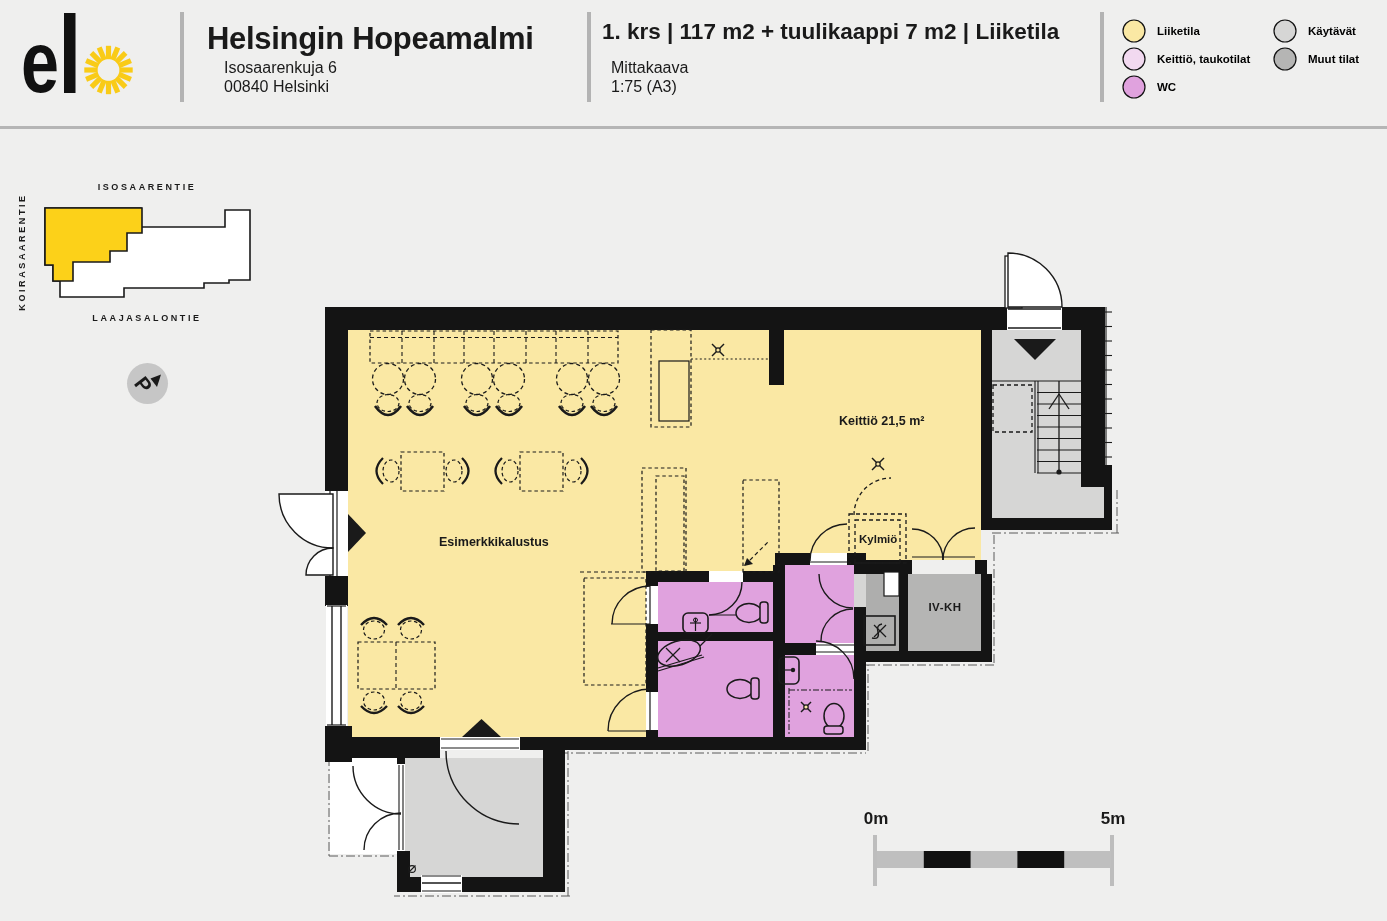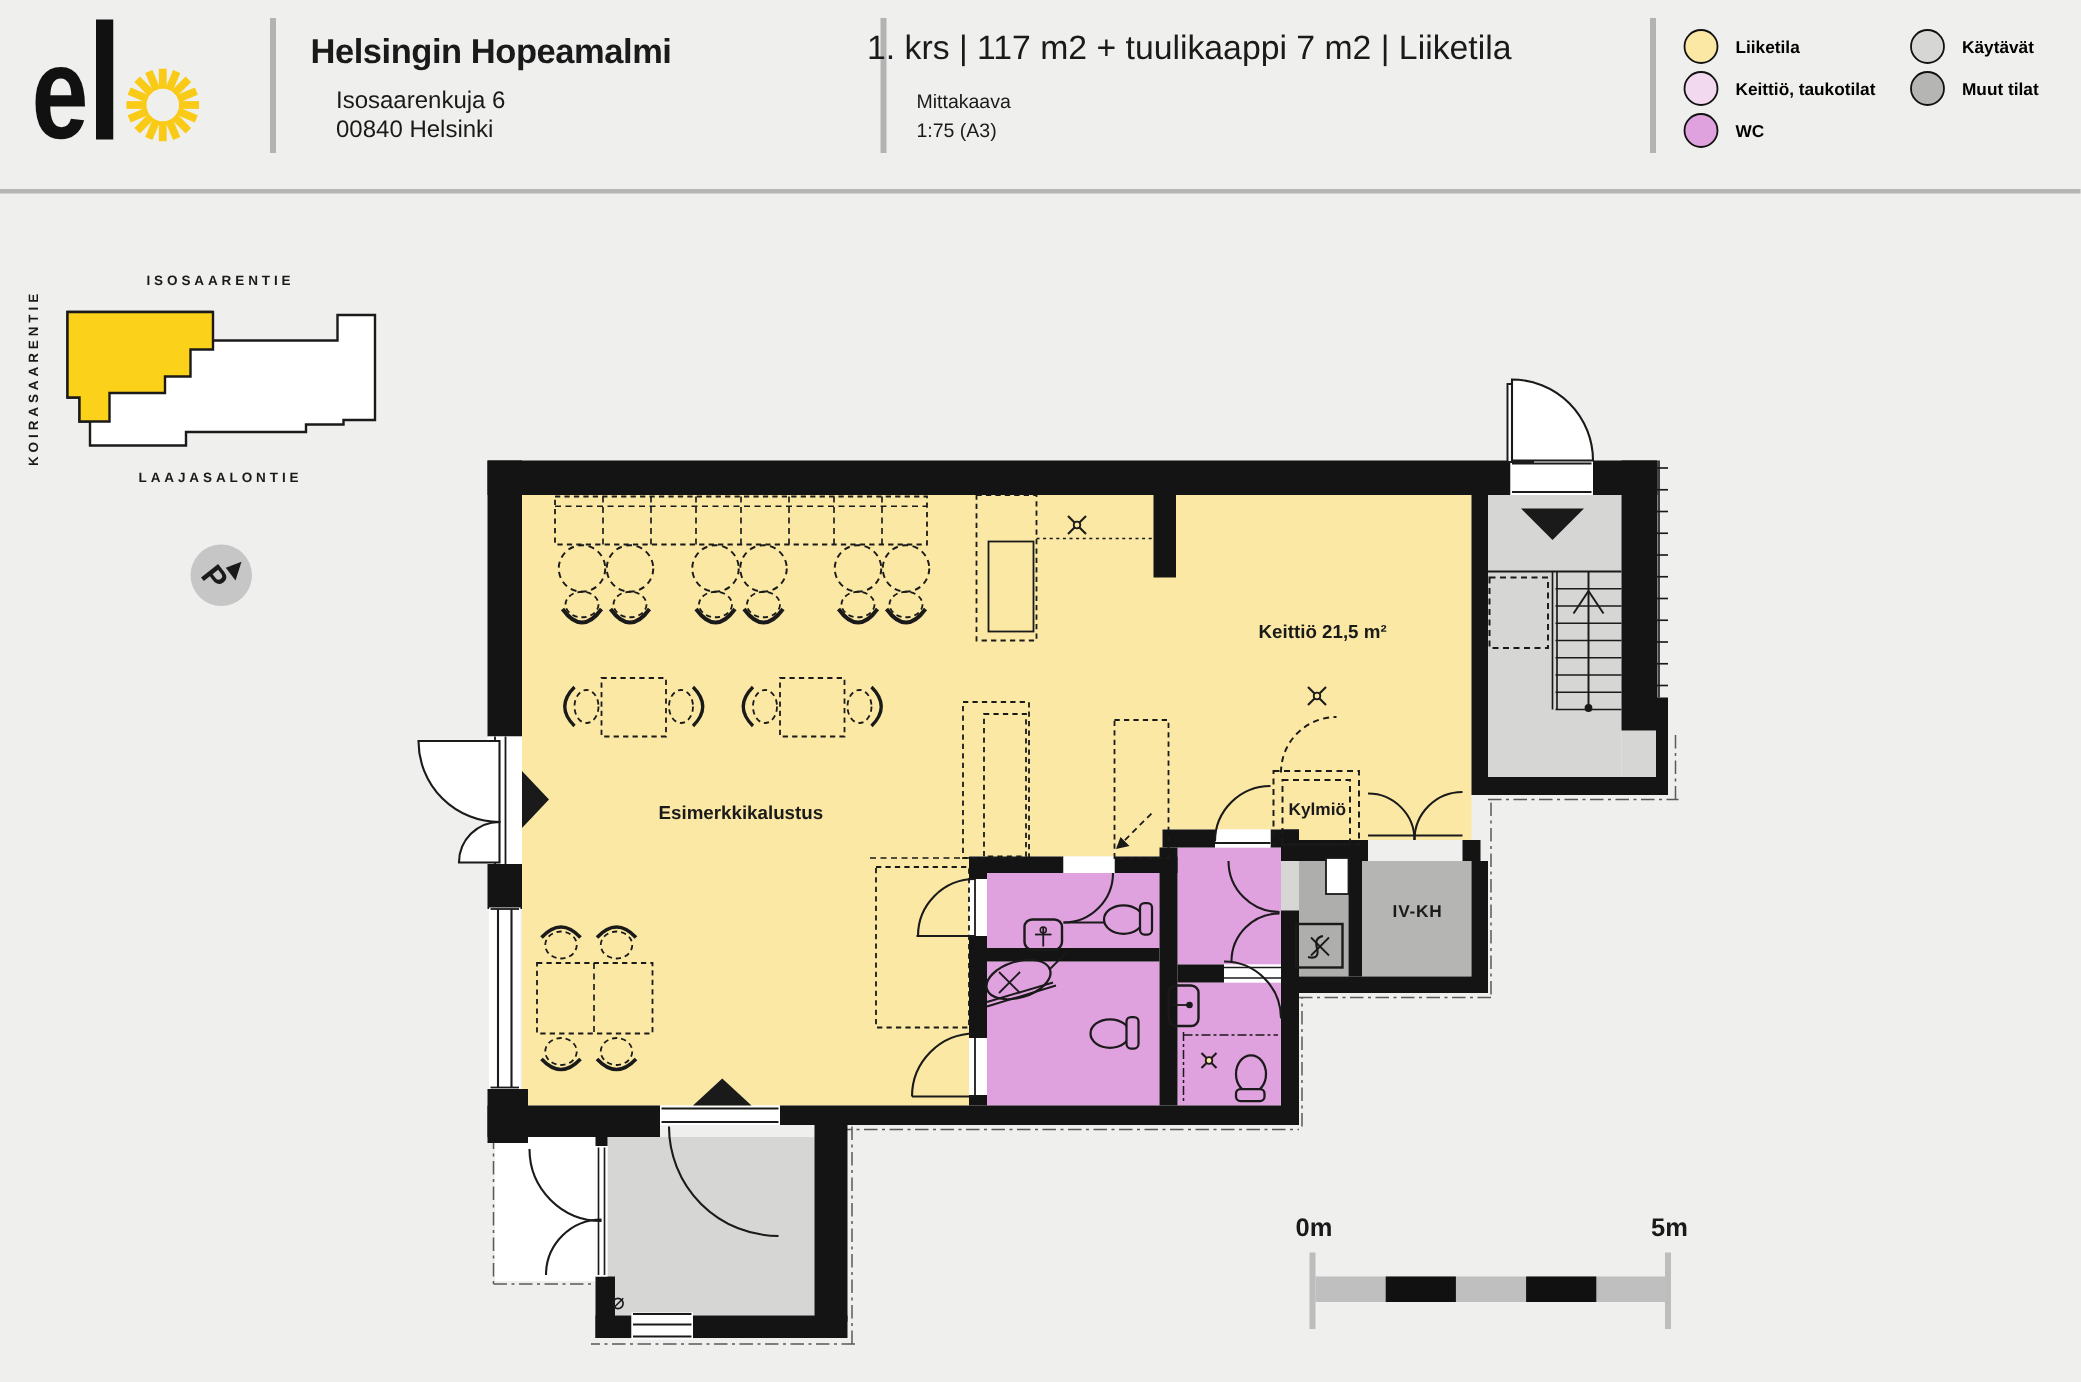--- a/index.html
+++ b/index.html
@@ -27,29 +27,29 @@
     <line x1="100.9" y1="62.4" x2="91.4" y2="52.9" stroke="#f9cb17" stroke-width="5.2"></line>
     <line x1="104.4" y1="60.0" x2="99.2" y2="47.6" stroke="#f9cb17" stroke-width="5.2"></line>
     <line x1="108.5" y1="59.2" x2="108.5" y2="45.8" stroke="#f9cb17" stroke-width="5.2"></line>
     <line x1="112.6" y1="60.0" x2="117.8" y2="47.6" stroke="#f9cb17" stroke-width="5.2"></line>
     <line x1="116.1" y1="62.4" x2="125.6" y2="52.9" stroke="#f9cb17" stroke-width="5.2"></line>
     <line x1="118.5" y1="65.9" x2="130.9" y2="60.7" stroke="#f9cb17" stroke-width="5.2"></line>
 </svg>
 
 <div class="abs" style="left:180px;top:12px;width:4px;height:90px;background:#b3b3b3"></div>
 
-<div class="abs" style="left:207px;top:21px;font-size:23px;font-weight:bold;letter-spacing:-0.3px">Helsingin Hopeamalmi</div>
+<div class="abs" style="left:207px;top:21px;font-size:31px;font-weight:bold;letter-spacing:-0.3px">Helsingin Hopeamalmi</div>
 
 <div class="abs" style="left:224px;top:58px;font-size:16px;line-height:19px">Isosaarenkuja 6<br>00840 Helsinki</div>
 
 <div class="abs" style="left:587px;top:12px;width:4px;height:90px;background:#b3b3b3"></div>
 
-<div class="abs" style="left:578px;top:19px;font-size:22.5px;font-weight:normal">1. krs | 117 m2 + tuulikaappi 7 m2 | Liiketila</div>
-
-<div class="abs" style="left:611px;top:58px;font-size:13px;line-height:19px">Mittakaava<br>1:75 (A3)</div>
+<div class="abs" style="left:602px;top:19px;font-size:22.5px;font-weight:bold">1. krs | 117 m2 + tuulikaappi 7 m2 | Liiketila</div>
+
+<div class="abs" style="left:611px;top:58px;font-size:16px;line-height:19px">Mittakaava<br>1:75 (A3)</div>
 
 <div class="abs" style="left:1100px;top:12px;width:4px;height:90px;background:#b3b3b3"></div>
 
 <svg class="abs" style="left:1104px;top:0" width="283" height="120" viewBox="0 0 283 120">
   <circle cx="30" cy="31" r="11" fill="#fae8a4" stroke="#111" stroke-width="1.2"></circle>
   <text x="53" y="35" font-size="11.5" font-weight="bold">Liiketila</text>
   <circle cx="30" cy="59" r="11" fill="#f2d9f0" stroke="#111" stroke-width="1.2"></circle>
   <text x="53" y="63" font-size="11.5" font-weight="bold">Keittiö, taukotilat</text>
   <circle cx="30" cy="87" r="11" fill="#e0a2de" stroke="#111" stroke-width="1.2"></circle>
   <text x="53" y="91" font-size="11.5" font-weight="bold">WC</text>

